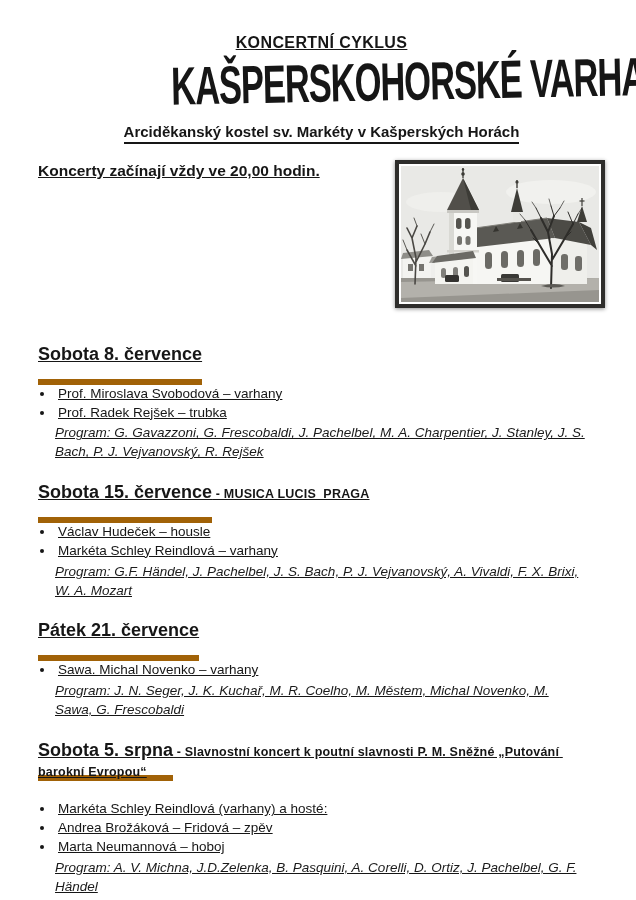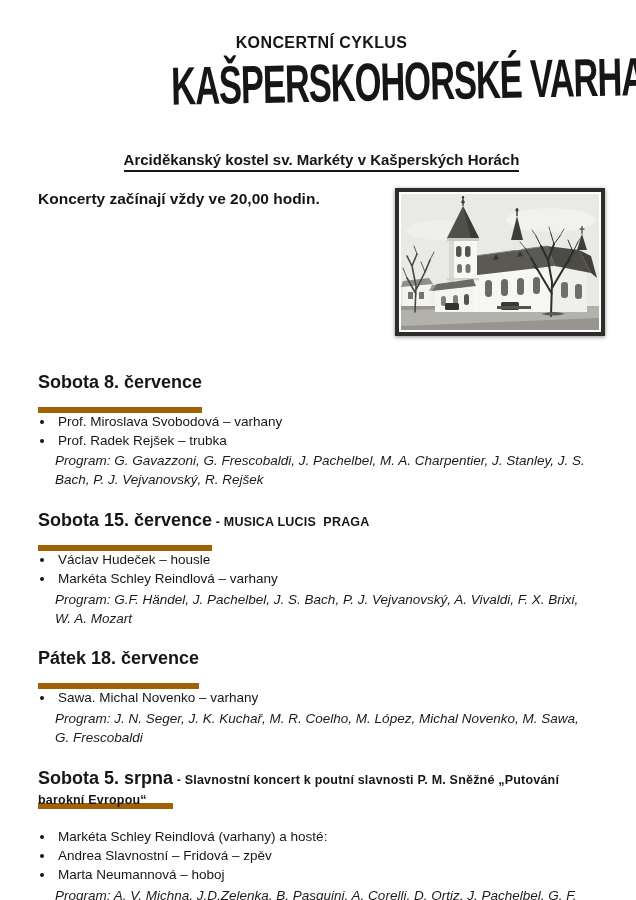--- a/index.html
+++ b/index.html
@@ -1,37 +1,37 @@
 <!DOCTYPE html>
 <html lang="cs"><head>
 <meta charset="utf-8">
 <style>
   html,body{margin:0;padding:0;background:#ffffff;}
   body{
     width:636px;height:900px;overflow:hidden;
     font-family:"Liberation Sans","DejaVu Sans",sans-serif;
     color:#161616;
   }
-  .page{padding:28px 31px 0 38px;box-sizing:border-box;width:636px;height:900px;}
+  .page{padding:28px 31px 0 38px;box-sizing:border-box;width:636px;height:900px;text-decoration:underline;}
 
   
   .kicker{
     text-align:center;font-size:16px;font-weight:700;letter-spacing:.4px;margin:6px 0 0;
   }
   .title-wrap{text-align:center;margin-top:4px;height:62px;overflow:visible;}
   .title-inner{
     display:inline-block;white-space:nowrap;
     font-size:48px;font-weight:700;letter-spacing:-1.5px;
     transform:rotate(-1.2deg) scale(.72,1.12);
     transform-origin:50% 55%;
   }
   .subtitle-wrap{text-align:center;margin-top:9px;}
   .subtitle{
     display:inline-block;font-size:15px;font-weight:700;
-    border-bottom:2px solid #161616;padding-bottom:2px;margin-top:28px;
+    border-bottom:2px solid #161616;padding-bottom:2px;
   }
 
   
   .intro{margin-top:18px;font-size:15px;}
   .photo{
     float:right;margin:-2px 0 8px 12px;
     border:4px solid #2e2d2b;background:#ffffff;padding:2px;
     box-shadow:0 1px 4px rgba(0,0,0,.45);
     width:198px;height:136px;line-height:0;
   }
@@ -167,32 +167,32 @@
     <section class="concert">
       <h3><span class="date">Sobota 15. července</span><span class="sub"> - MUSICA LUCIS  PRAGA</span></h3>
       <ul class="performers">
         <li>Václav Hudeček – housle</li>
         <li>Markéta Schley Reindlová – varhany</li>
       </ul>
       <p class="program">Program: G.F. Händel, J. Pachelbel, J. S. Bach, P. J. Vejvanovský, A. Vivaldi, F. X. Brixi, W. A. Mozart</p>
     </section>
 
     <section class="concert">
-      <h3><span class="date">Pátek 18. července</span></h3>
+      <h3><span class="date">Pátek 21. července</span></h3>
       <ul class="performers">
         <li>Sawa. Michal Novenko – varhany</li>
       </ul>
-      <p class="program">Program: J. N. Seger, J. K. Kuchař, M. R. Coelho, M. López, Michal Novenko, M. Sawa, G. Frescobaldi</p>
+      <p class="program">Program: J. N. Seger, J. K. Kuchař, M. R. Coelho, M. Městem, Michal Novenko, M. Sawa, G. Frescobaldi</p>
     </section>
 
     <section class="concert">
       <h3><span class="date">Sobota 5. srpna</span><span class="sub"> - Slavnostní koncert k poutní slavnosti P. M. Sněžné „Putování barokní Evropou“</span></h3>
       <ul class="performers">
         <li>Markéta Schley Reindlová (varhany) a hosté:</li>
-        <li>Andrea Slavnostní – Fridová – zpěv</li>
+        <li>Andrea Brožáková – Fridová – zpěv</li>
         <li>Marta Neumannová – hoboj</li>
       </ul>
       <p class="program">Program: A. V. Michna, J.D.Zelenka, B. Pasquini, A. Corelli, D. Ortiz, J. Pachelbel, G. F. Händel</p>
     </section>
 
     <section class="concert">
       <h3><span class="date">Sobota 19. srpna</span></h3>
       <ul class="performers">
         <li>Prof. Jaroslav Tůma – varhany</li>
       </ul>

